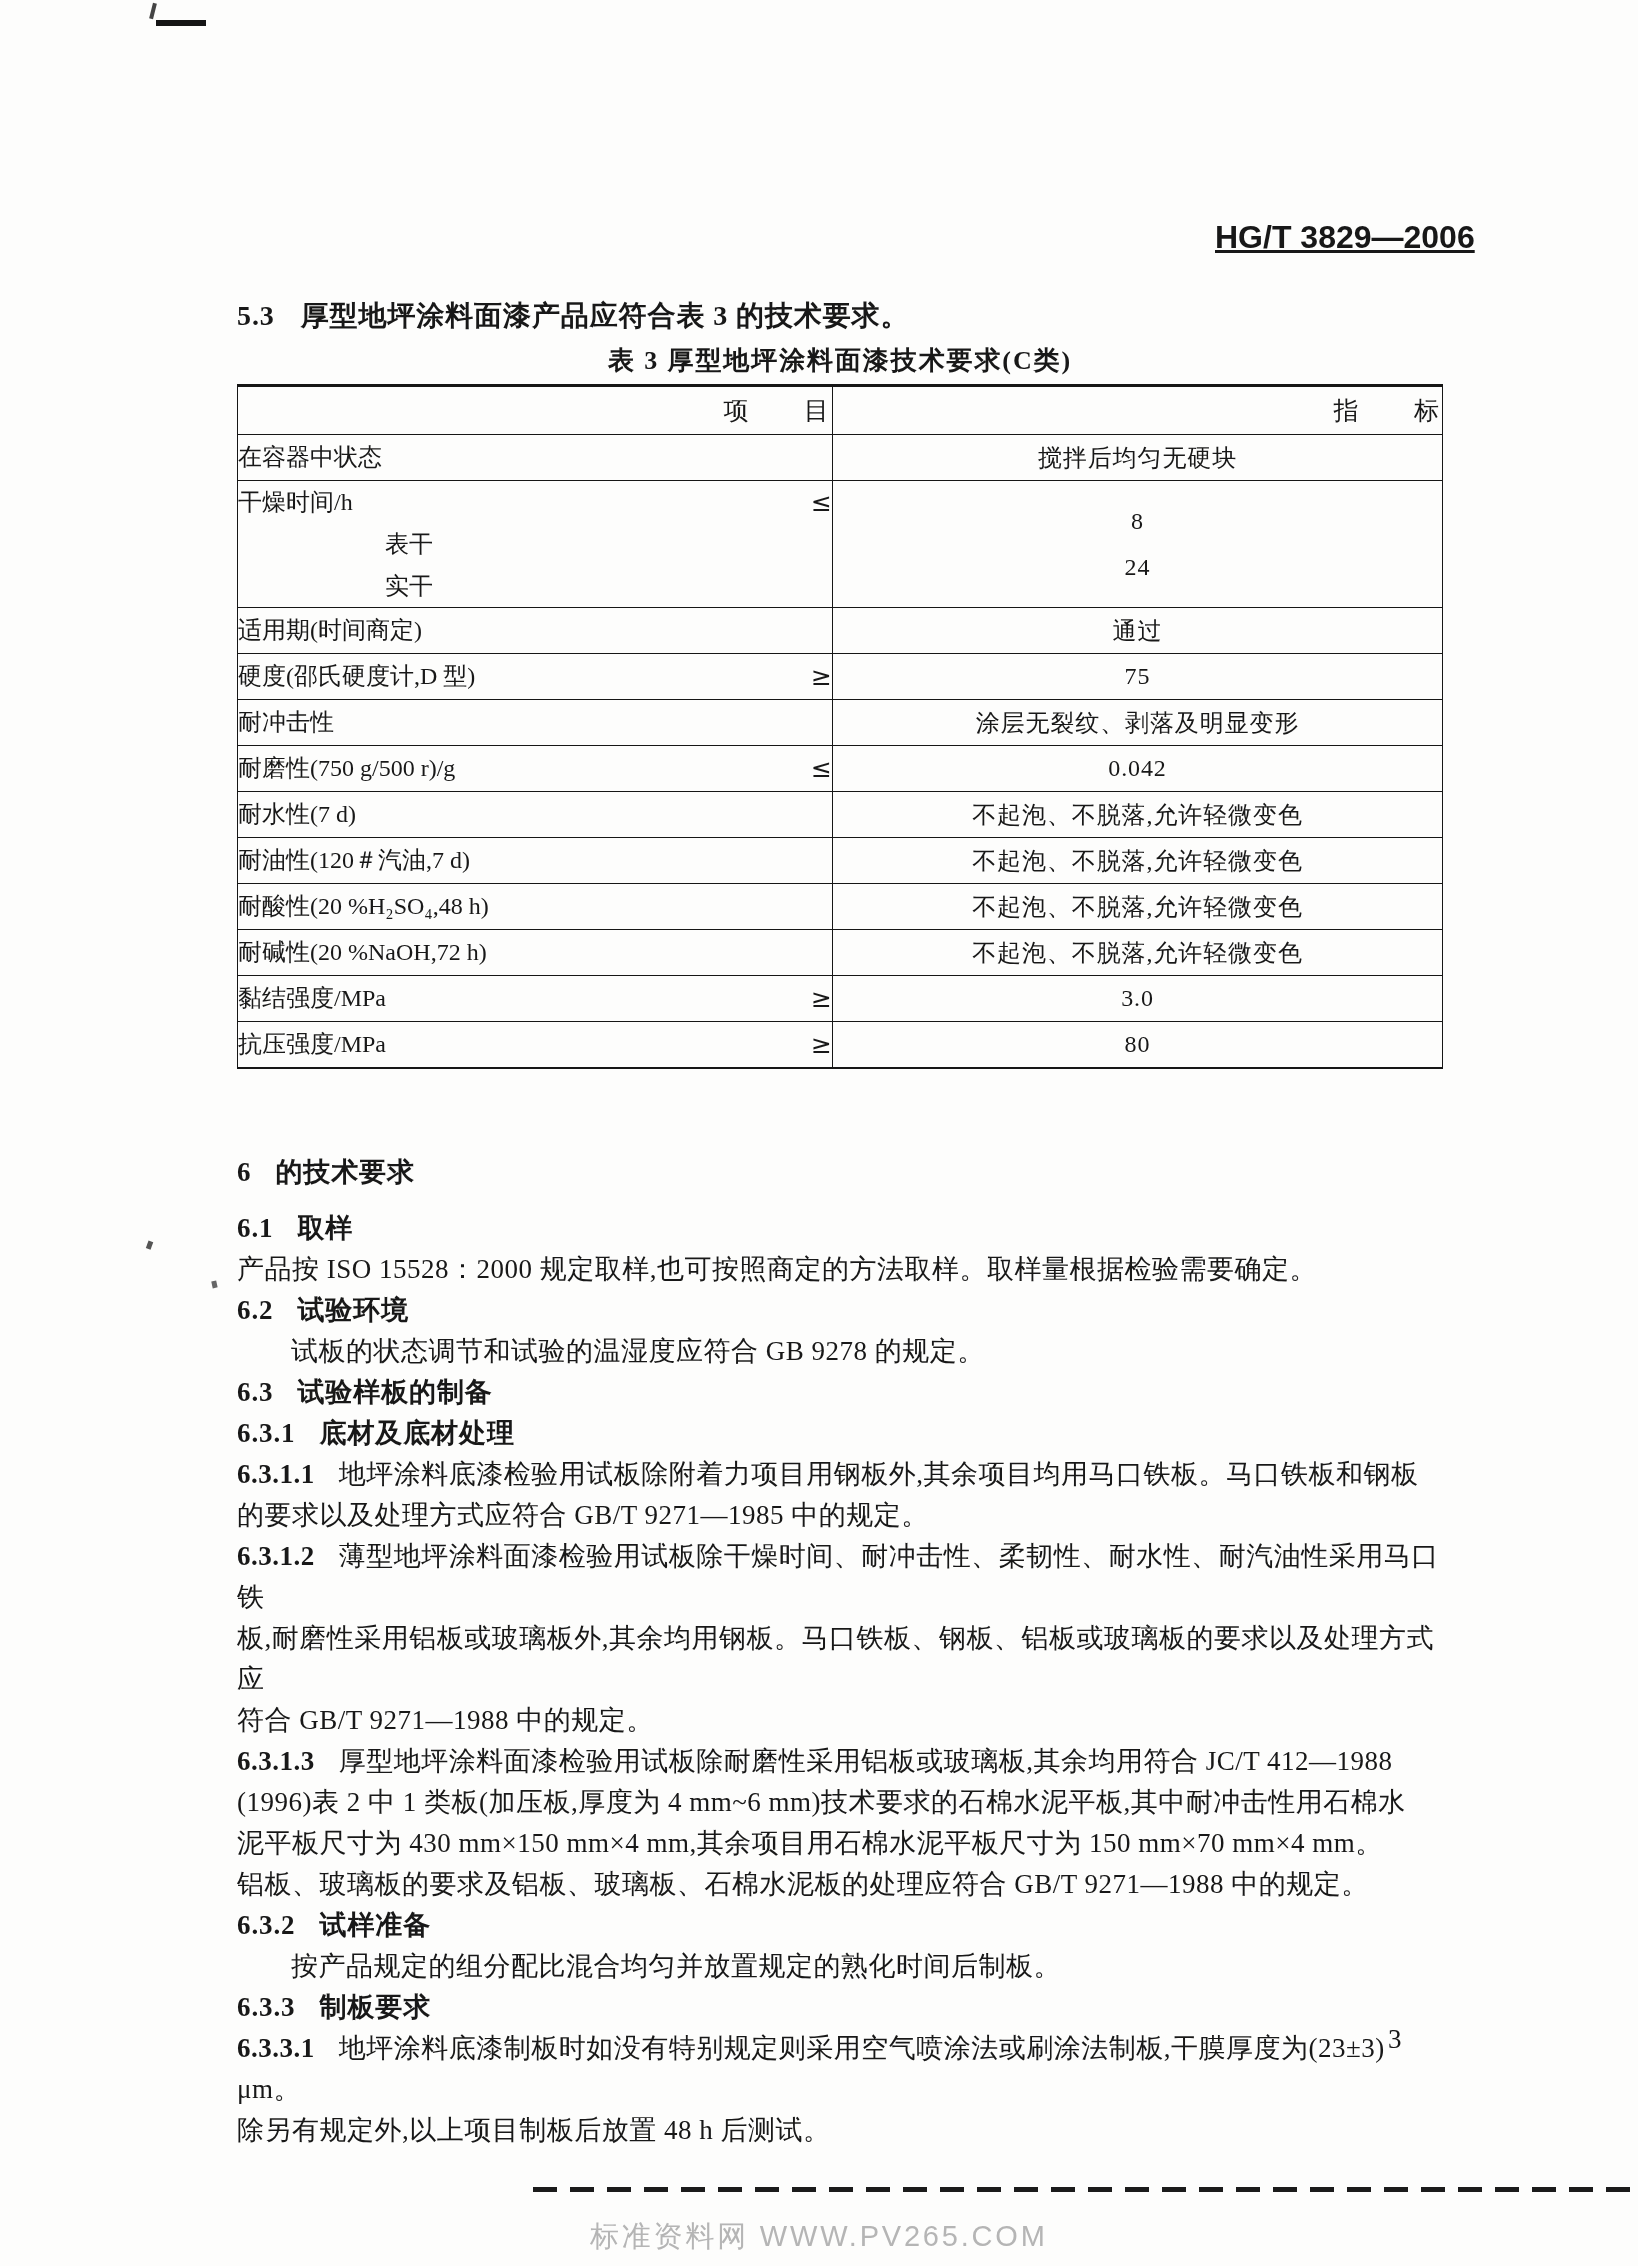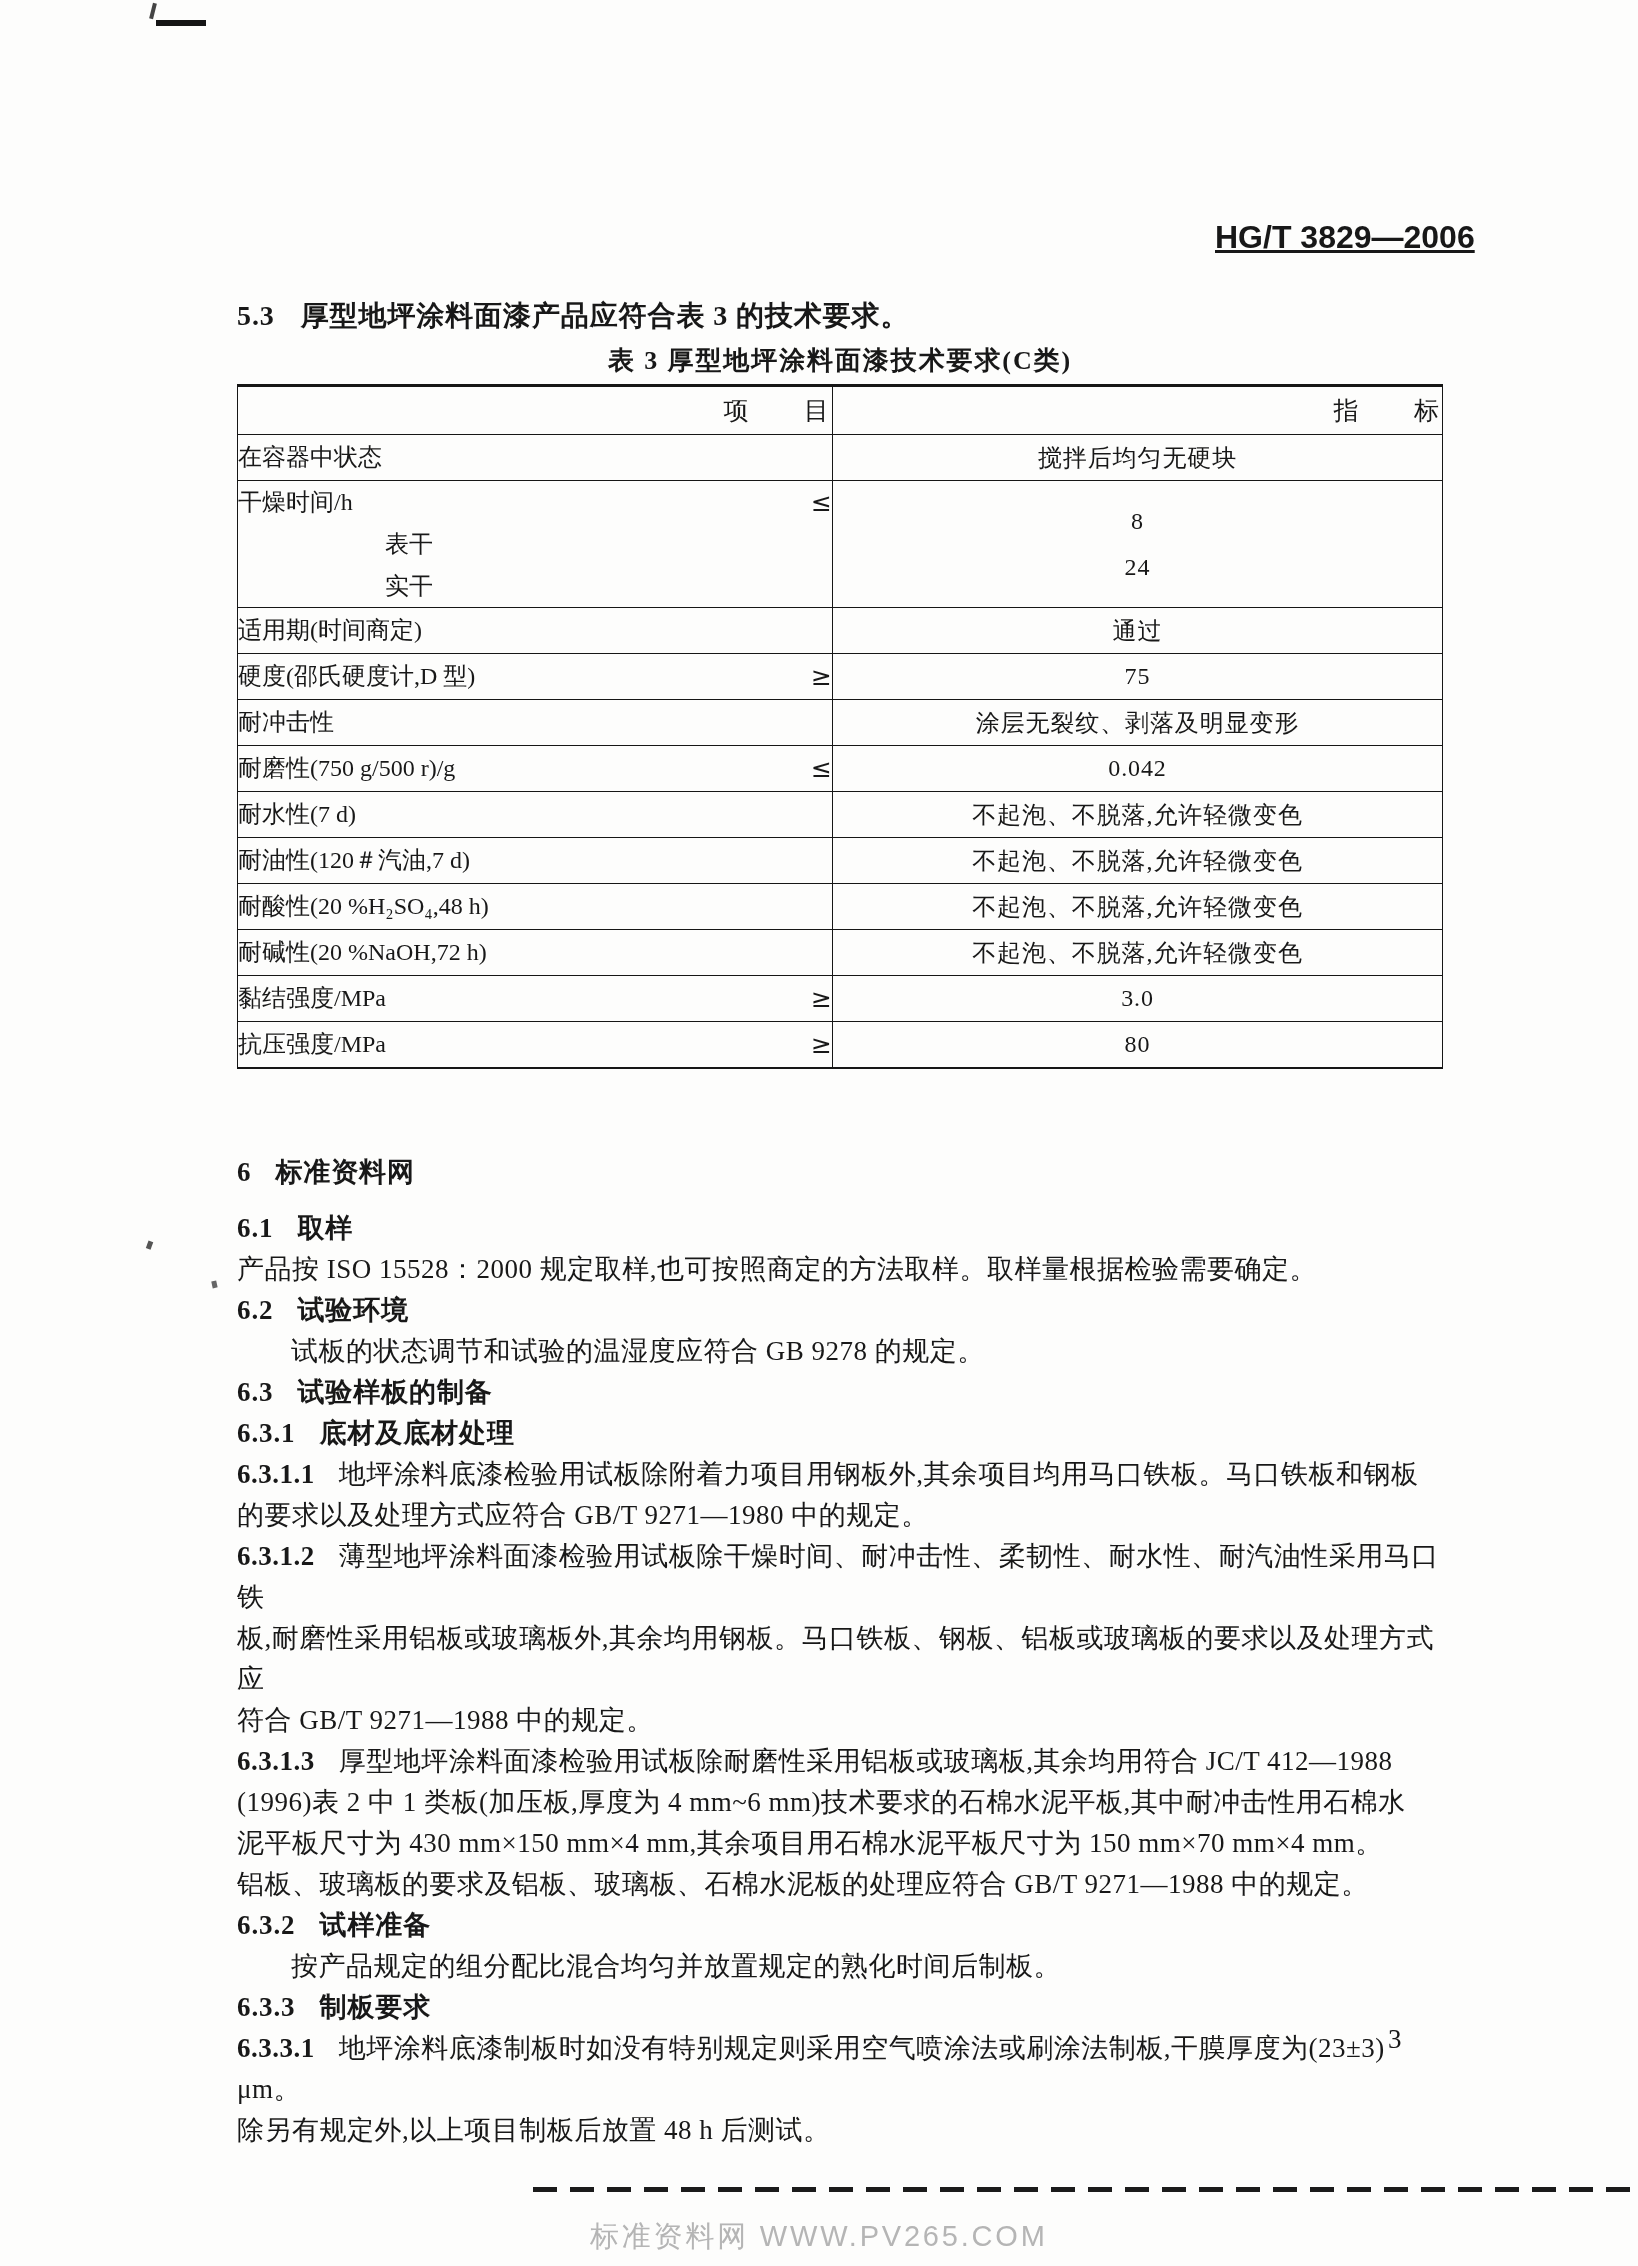--- a/index.html
+++ b/index.html
@@ -211,34 +211,34 @@
               <span class="item-text">抗压强度/MPa</span>
               <span class="sym">≥</span>
             </div>
           </td>
           <td class="c2">80</td>
         </tr>
       </tbody>
   </table>
 
   <div id="sections">
-      <div class="blk chapter"><span class="num">6</span><span class="ttl">标准资料网</span></div>
+      <div class="blk chapter"><span class="num">6</span><span class="ttl">的技术要求</span></div>
       <div class="blk heading"><span class="num">6.1</span><span class="ttl">取样</span></div>
       <div class="blk para">
         <div class="line">产品按 ISO 15528：2000 规定取样,也可按照商定的方法取样。取样量根据检验需要确定。</div>
       </div>
       <div class="blk heading"><span class="num">6.2</span><span class="ttl">试验环境</span></div>
       <div class="blk para ind">
         <div class="line">试板的状态调节和试验的温湿度应符合 GB 9278 的规定。</div>
       </div>
       <div class="blk heading"><span class="num">6.3</span><span class="ttl">试验样板的制备</span></div>
       <div class="blk heading"><span class="num">6.3.1</span><span class="ttl">底材及底材处理</span></div>
       <div class="blk numpara">
         <div class="line"><span class="num">6.3.1.1</span><span class="txt">地坪涂料底漆检验用试板除附着力项目用钢板外,其余项目均用马口铁板。马口铁板和钢板</span></div>
-        <div class="line">的要求以及处理方式应符合 GB/T 9271—1980 中的规定。</div>
+        <div class="line">的要求以及处理方式应符合 GB/T 9271—1985 中的规定。</div>
       </div>
       <div class="blk numpara">
         <div class="line"><span class="num">6.3.1.2</span><span class="txt">薄型地坪涂料面漆检验用试板除干燥时间、耐冲击性、柔韧性、耐水性、耐汽油性采用马口铁</span></div>
         <div class="line">板,耐磨性采用铝板或玻璃板外,其余均用钢板。马口铁板、钢板、铝板或玻璃板的要求以及处理方式应</div>
         <div class="line">符合 GB/T 9271—1988 中的规定。</div>
       </div>
       <div class="blk numpara">
         <div class="line"><span class="num">6.3.1.3</span><span class="txt">厚型地坪涂料面漆检验用试板除耐磨性采用铝板或玻璃板,其余均用符合 JC/T 412—1988</span></div>
         <div class="line">(1996)表 2 中 1 类板(加压板,厚度为 4 mm~6 mm)技术要求的石棉水泥平板,其中耐冲击性用石棉水</div>
         <div class="line">泥平板尺寸为 430 mm×150 mm×4 mm,其余项目用石棉水泥平板尺寸为 150 mm×70 mm×4 mm。</div>

